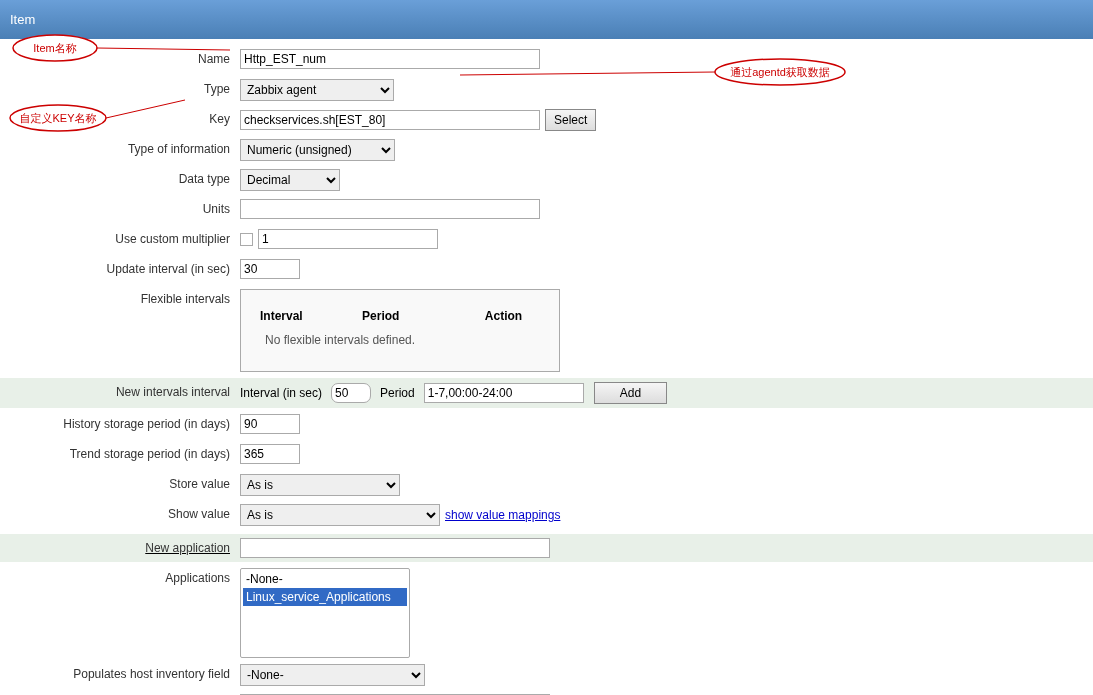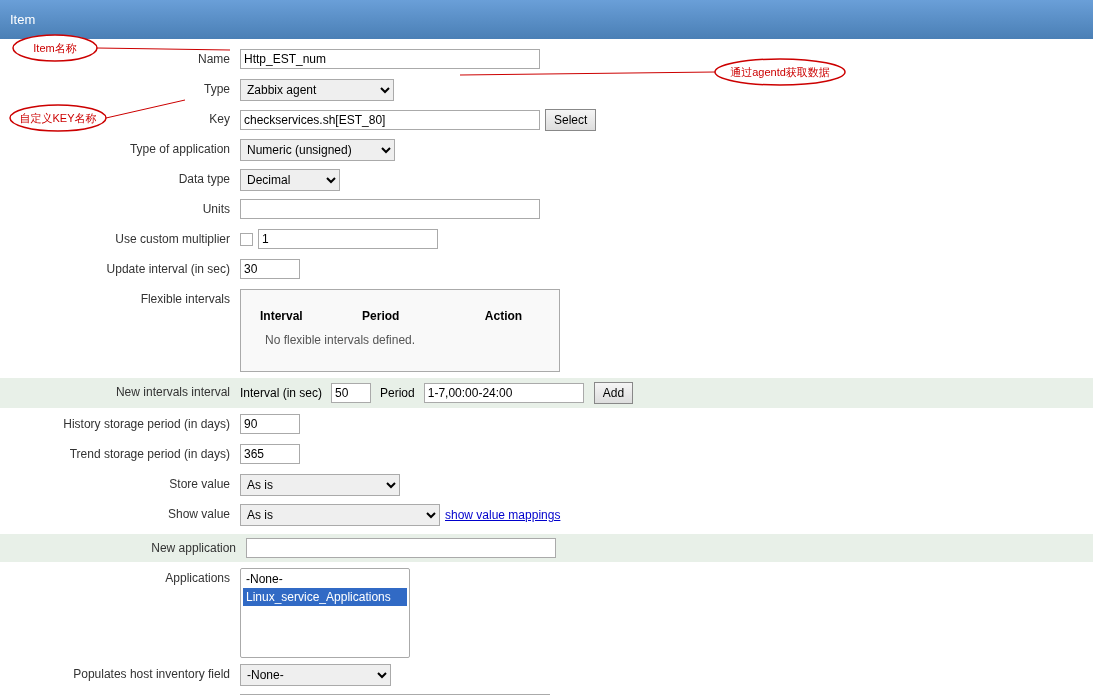--- a/index.html
+++ b/index.html
@@ -44,53 +44,53 @@
 
     input[type="text"] {
       height: 20px;
       border: 1px solid #aaa;
       padding: 1px 3px;
       font-size: 12px;
     }
 
     input[type="text"].wide { width: 300px; }
     input[type="text"].small { width: 60px; }
-    input[type="text"].xsmall { width: 40px; }
+    input[type="text"].xsmall { width: 40px; border-radius: 7px; }
     input[type="text"].units-field { width: 300px; }
     input[type="text"].multiplier-field { width: 180px; }
     input[type="text"].period-field { width: 160px; }
 
     select {
       height: 22px;
       border: 1px solid #aaa;
       font-size: 12px;
       padding: 1px 2px;
     }
 
     select.medium { width: 154px; }
     select.store-value { width: 160px; }
     select.show-value { width: 200px; }
-    select.populate { width: 151px; }
+    select.populate { width: 185px; }
 
     button.select-btn {
       height: 22px;
       border: 1px solid #888;
       background: linear-gradient(to bottom, #f5f5f5, #ddd);
       font-size: 12px;
       padding: 0 8px;
       cursor: pointer;
       text-align: right;
     }
 
     button.add-btn {
       height: 22px;
       border: 1px solid #888;
       background: linear-gradient(to bottom, #f5f5f5, #ddd);
       font-size: 12px;
-      padding: 0 8px;
+      padding: 0 25px;
       cursor: pointer;
     }
 
     .flexible-intervals-box {
       border: 1px solid #aaa;
       width: 320px;
       min-height: 80px;
       background: #f9f9f9;
       padding: 19px;
     }
@@ -219,21 +219,21 @@
 
     <div class="form-row">
       <div class="form-label">Key</div>
       <div class="form-field">
         <input type="text" style="width: 300px;" value="checkservices.sh[EST_80]">
         <button class="select-btn">Select</button>
       </div>
     </div>
 
     <div class="form-row">
-      <div class="form-label">Type of application</div>
+      <div class="form-label">Type of information</div>
       <div class="form-field">
         <select style="width:155px">
           <option>Numeric (unsigned)</option>
         </select>
       </div>
     </div>
 
     <div class="form-row">
       <div class="form-label">Data type</div>
       <div class="form-field">
@@ -316,21 +316,21 @@
     <div class="form-row">
       <div class="form-label">Show value</div>
       <div class="form-field">
         <select class="show-value">
           <option>As is</option>
         </select>
         <a class="link" href="#">show value mappings</a>
       </div>
     </div>
 
-    <div class="form-row highlighted-row" style="padding: 4px 6px;">
+    <div class="form-row highlighted-row" style="padding: 4px 0; text-decoration: underline;">
       <div class="form-label">New application</div>
       <div class="form-field">
         <input type="text" class="new-application-input" value="" style="">
       </div>
     </div>
 
     <div class="form-row">
       <div class="form-label">Applications</div>
       <div class="form-field">
         <select class="applications-list" multiple="" size="5">

